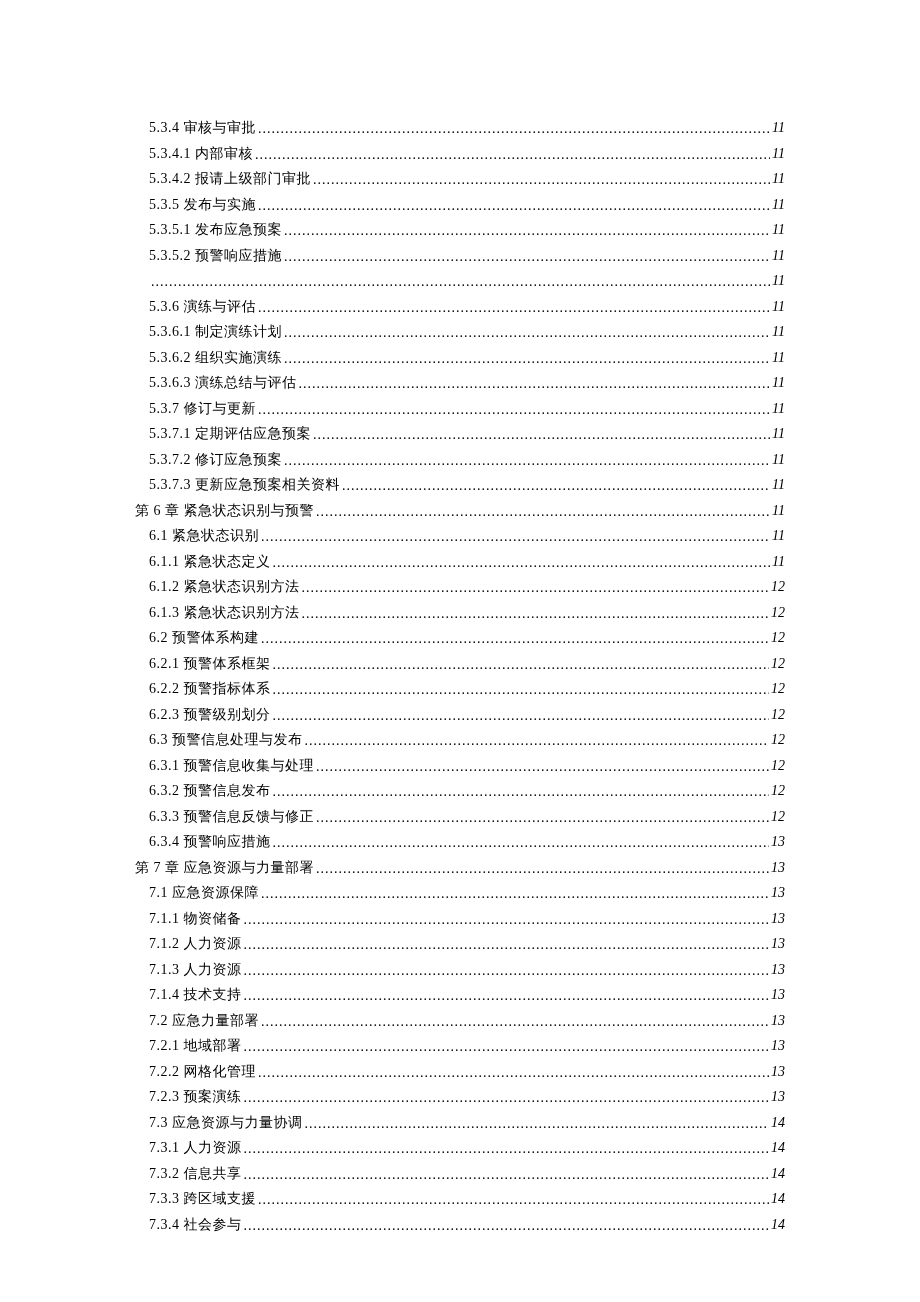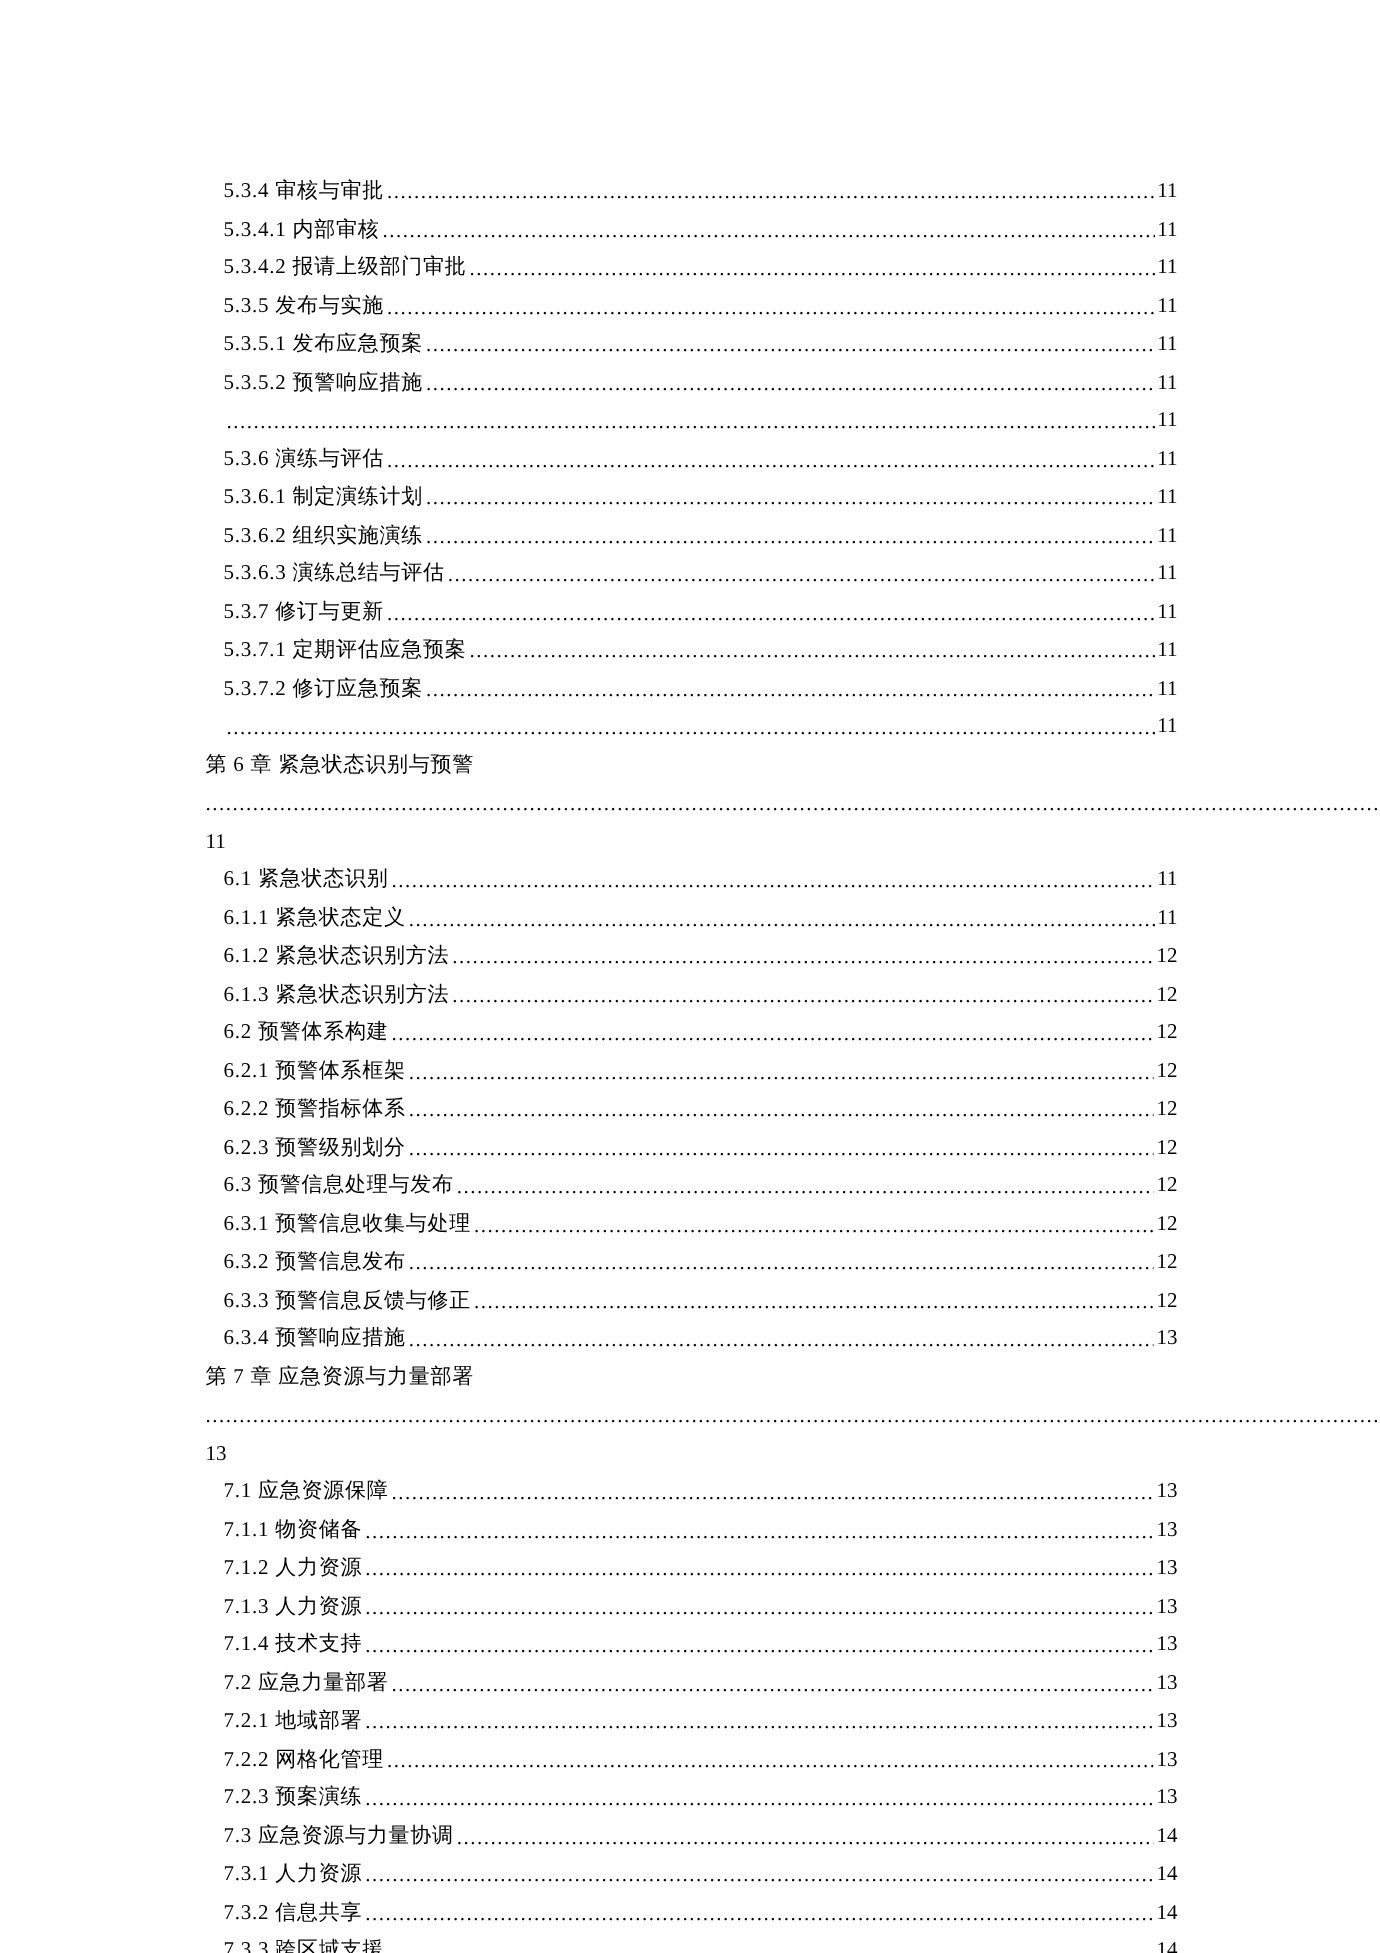--- a/index.html
+++ b/index.html
@@ -12,36 +12,36 @@
       color: #000;
       padding: 115px 135px 0 135px;
     }
     .toc { width: 100%; }
     .toc-entry {
       display: flex;
       align-items: baseline;
       line-height: 25.5px;
       white-space: nowrap;
     }
-    .toc-entry.level-0 { padding-left: 0; flex-direction: column; }
+    .toc-entry.level-0 { padding-left: 0; }
     .toc-entry.level-1 { padding-left: 14px; }
     .toc-title { flex-shrink: 0; letter-spacing: 0.5px; }
     .toc-dots {
       flex: 1;
       overflow: hidden;
       font-family: "SimSun", serif;
       letter-spacing: 1px;
       position: relative;
       top: 1px;
       margin: 0 2px;
     }
     .toc-dots::before {
       content: "....................................................................................................................................................................................";
     }
-    .toc-page { flex-shrink: 0; }
+    .toc-page { flex-shrink: 0; font-style: italic; }
   </style>
 </head>
 <body>
 
 <div class="toc" id="toc-container">
     <div class="toc-entry level-1">
       <span class="toc-title">5.3.4 审核与审批</span>
       <span class="toc-dots"></span>
       <span class="toc-page">11</span>
     </div>
@@ -103,20 +103,21 @@
       <span class="toc-title">5.3.7.1 定期评估应急预案</span>
       <span class="toc-dots"></span>
       <span class="toc-page">11</span>
     </div>
     <div class="toc-entry level-1">
       <span class="toc-title">5.3.7.2 修订应急预案</span>
       <span class="toc-dots"></span>
       <span class="toc-page">11</span>
     </div>
     <div class="toc-entry level-1">
+      <span class="toc-title">5.3.7.3 更新应急预案相关资料</span>
       <span class="toc-dots"></span>
       <span class="toc-page">11</span>
     </div>
     <div class="toc-entry level-0">
       <span class="toc-title">第 6 章 紧急状态识别与预警</span>
       <span class="toc-dots"></span>
       <span class="toc-page">11</span>
     </div>
     <div class="toc-entry level-1">
       <span class="toc-title">6.1 紧急状态识别</span>

